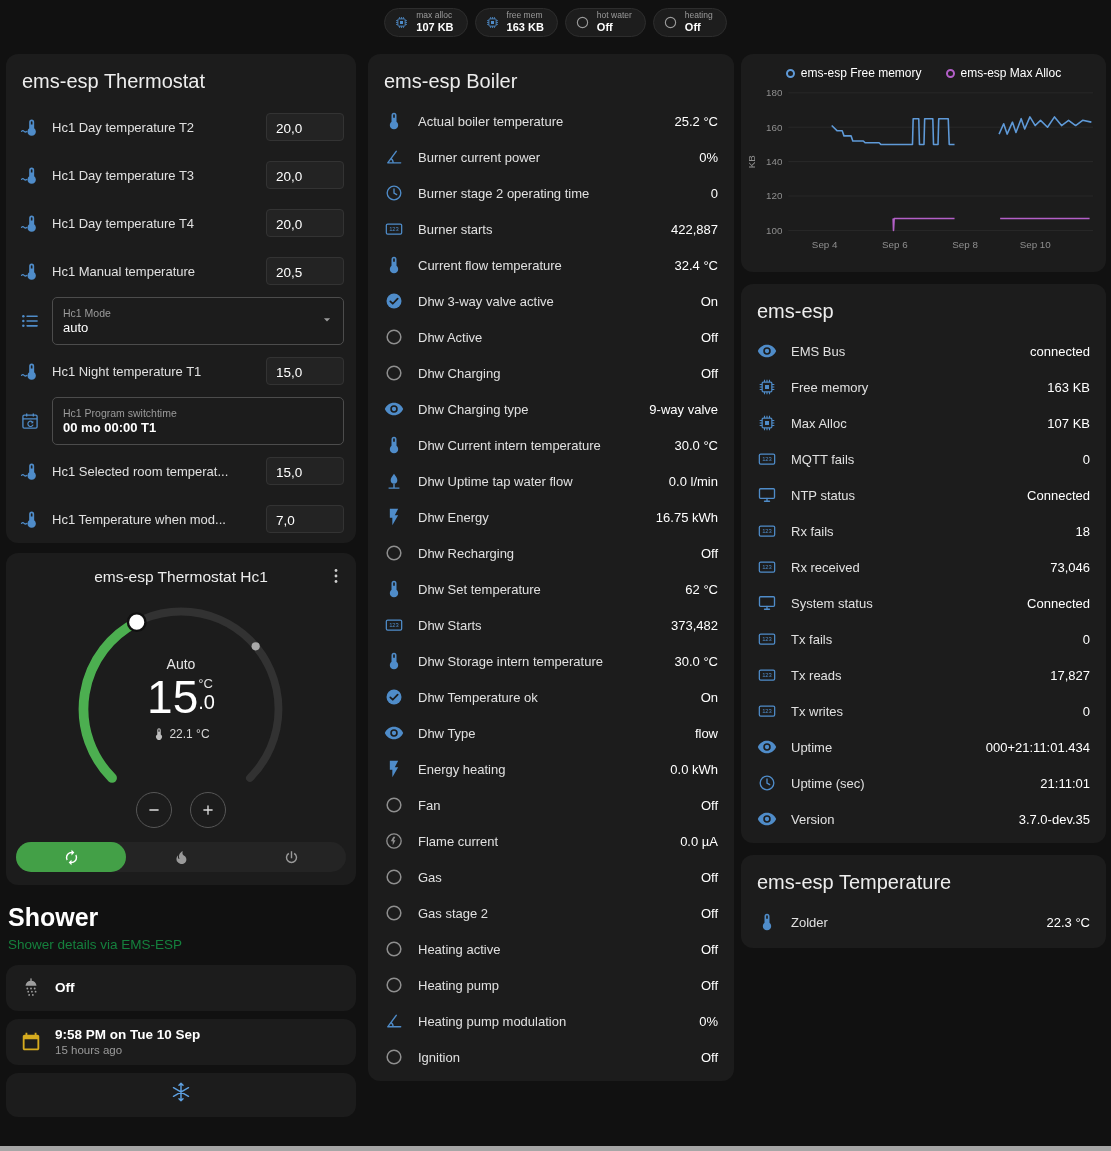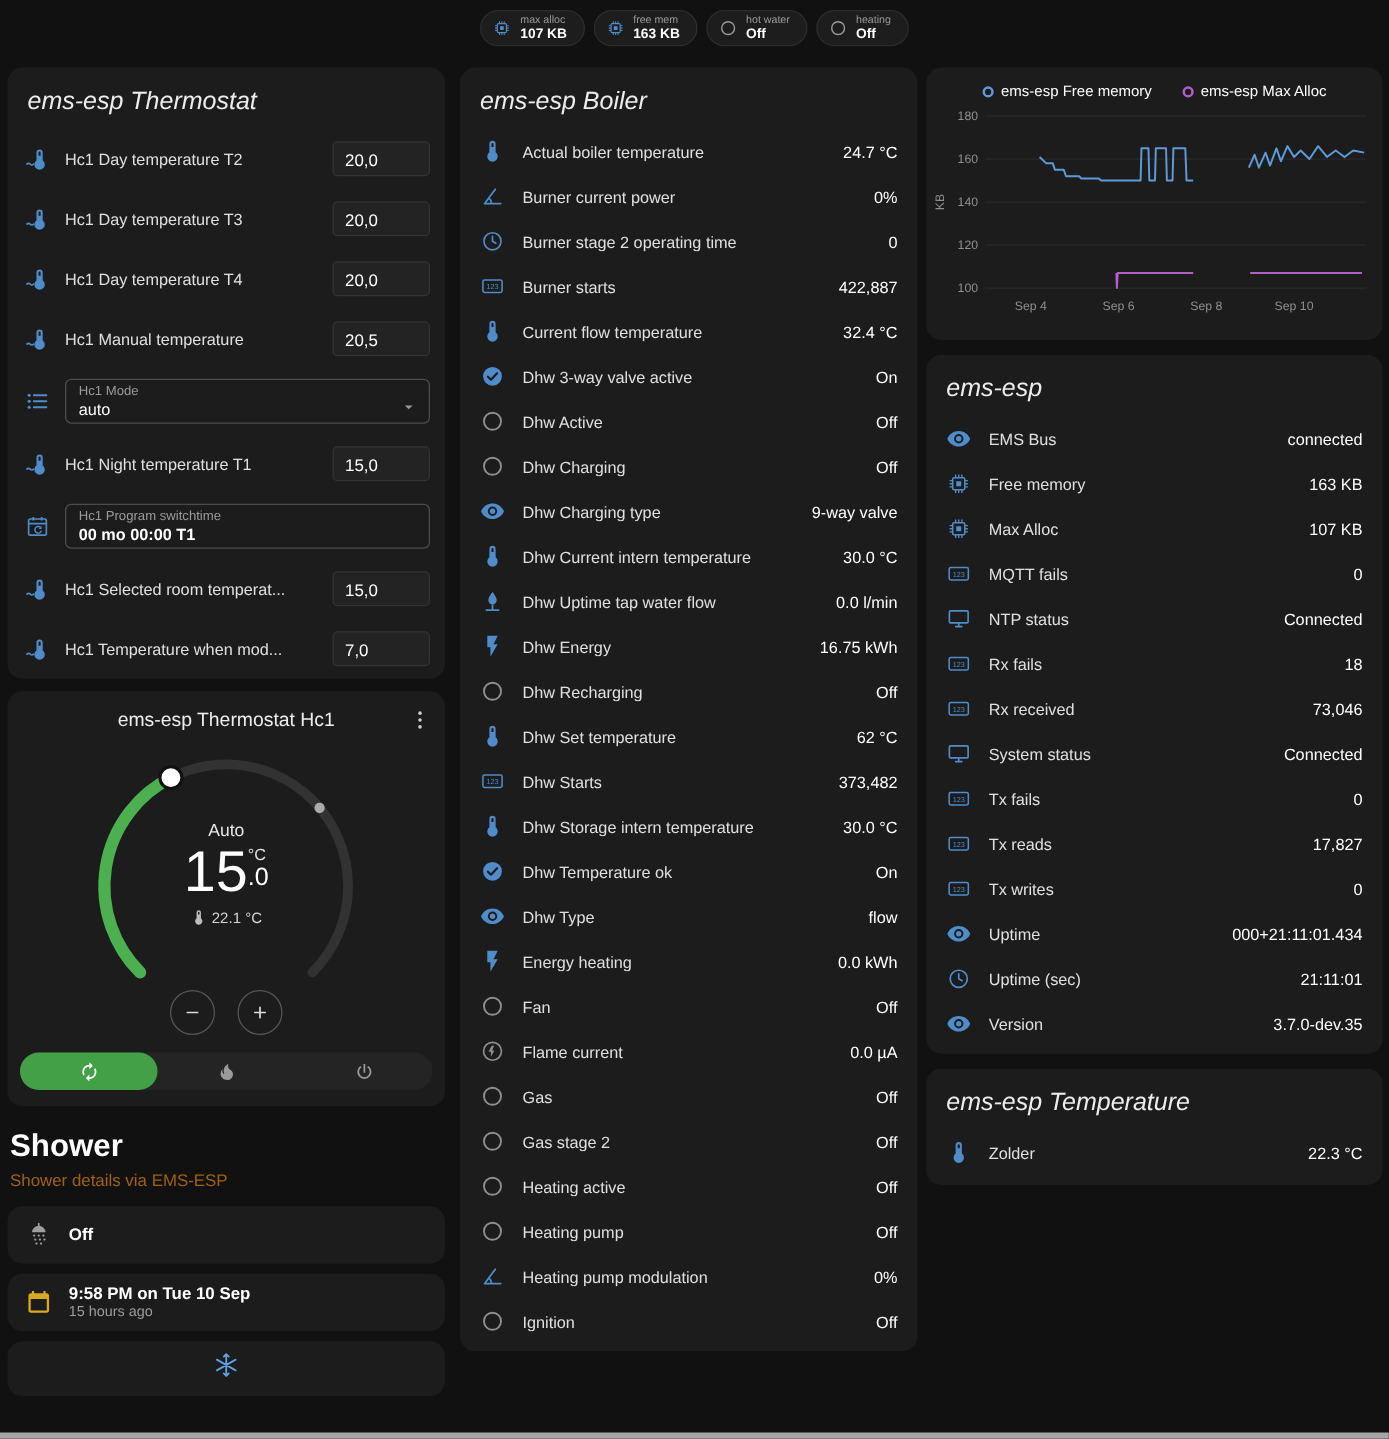--- a/index.html
+++ b/index.html
@@ -14,35 +14,35 @@
   .badge-texts{display:flex;flex-direction:column;line-height:1.15;}
   .badge-label{font-size:8.5px;color:#9b9b9b;}
   .badge-value{font-size:11px;font-weight:700;color:#fff;}
 
   .col{position:absolute;top:54px;}
   .col-left{left:6px;width:350px;}
   .col-mid{left:368px;width:366px;}
   .col-right{left:741px;width:365px;}
 
   .card{background:#1c1c1c;border-radius:12px;}
-  .card-title{font-size:20px;font-weight:500;color:#ededed;padding:16px 16px 10px;font-style:italic;}
+  .card-title{font-size:20px;font-weight:500;color:#ededed;padding:16px 16px 10px;}
 
   
   .e-row{display:flex;align-items:center;height:36px;padding:0 16px;gap:14px;cursor:pointer;}
   .e-icon{width:20px;height:20px;color:#4f8cc9;flex:0 0 auto;}
   .e-label{flex:1;font-size:13px;color:#e0e0e0;white-space:nowrap;overflow:hidden;}
   .e-value{font-size:13px;color:#fff;white-space:nowrap;}
   .boiler-card{padding-bottom:6px;}
 
   
   .t-row{display:flex;align-items:center;height:48px;padding:0 12px 0 14px;gap:12px;cursor:pointer;}
   .t-row[data-control="select"],.t-row[data-control="text"]{height:52px;}
   .t-label{flex:1;font-size:13px;color:#e0e0e0;white-space:nowrap;overflow:hidden;}
   .num-box{width:78px;height:28px;background:#232323;border:1px solid #333;border-radius:4px;font-size:13.5px;color:#fff;padding:7px 9px;cursor:text;flex:0 0 auto;}
-  .field-box{flex:1;height:36px;border:1px solid #4c4c4c;border-radius:5px;display:none;flex-direction:column;justify-content:center;padding:4px 32px 4px 10px;position:relative;cursor:pointer;}
+  .field-box{flex:1;height:48px;border:1px solid #4c4c4c;border-radius:5px;display:none;flex-direction:column;justify-content:center;padding:4px 32px 4px 10px;position:relative;cursor:pointer;}
   .t-row[data-control="select"] .field-box,.t-row[data-control="text"] .field-box{display:flex;}
   .f-label{font-size:10.5px;color:#9b9b9b;}
   .f-value{font-size:13px;color:#fff;margin-top:1px;}
   .t-row[data-control="text"] .f-value{font-weight:700;}
   .chev{position:absolute;right:8px;top:14px;width:16px;height:16px;color:#9b9b9b;}
 
   
   .hc1-card{margin-top:10px;height:332px;position:relative;padding-top:13px;}
   .hc1-head{display:flex;justify-content:center;align-items:center;position:relative;height:22px;}
   .hc1-title{font-size:15.5px;color:#ededed;}
@@ -61,21 +61,21 @@
   .dial-btns{position:absolute;left:0;right:0;bottom:-2px;display:flex;justify-content:center;gap:18px;}
   .step-btn{width:36px;height:36px;border-radius:50%;border:1px solid #565656;background:transparent;color:#dcdcdc;cursor:pointer;display:flex;align-items:center;justify-content:center;}
   .step-btn .step-ic{width:18px;height:18px;display:block;}
   .modes{display:flex;margin:16px 10px 0;background:#242424;border-radius:16px;height:30px;}
   .mode-btn{flex:1;display:flex;align-items:center;justify-content:center;background:transparent;border:none;color:#9a9a9a;cursor:pointer;border-radius:16px;}
   .mode-ic{width:17px;height:17px;display:block;}
   .mode-btn.active{background:#43a047;color:#fff;}
 
   
   .shower-heading{font-size:25px;font-weight:700;color:#fff;margin:18px 2px 5px;}
-  .shower-sub{font-size:13.5px;color:#a16207;margin:0 2px 13px;}
+  .shower-sub{font-size:13.5px;color:#15803d;margin:0 2px 13px;}
   .shower-card{display:flex;align-items:center;gap:13px;padding:0 14px;height:46px;margin-bottom:8px;cursor:pointer;}
   .sc-icon{width:22px;height:22px;flex:0 0 auto;}
   .sc-texts{display:flex;flex-direction:column;line-height:1.3;}
   .sc-title{font-size:13.5px;font-weight:700;color:#fff;}
   .sc-sub{font-size:11.5px;color:#9b9b9b;}
   .partial-card{height:44px;display:flex;justify-content:center;align-items:flex-start;padding-top:8px;}
   .partial-card .sc-icon{color:#5ea0e0;}
 
   
   .chart-card{height:218px;padding-top:12px;}
@@ -398,21 +398,21 @@
     <h2 class="card-title">ems-esp Boiler</h2>
     <div>
 
     <div class="e-row">
           <span class="e-icon">
             <svg viewBox="0 0 24 24" class="ic" aria-hidden="true">
               <path fill="currentColor" d="M15 13V5a3 3 0 0 0-6 0v8a5 5 0 1 0 6 0m-4-8a1 1 0 0 1 2 0v3h-2Z"></path>
             </svg>
           </span>
           <span class="e-label">Actual boiler temperature</span>
-          <span class="e-value">24.7 °C</span>
+          <span class="e-value">25.2 °C</span>
         </div>
         <div class="e-row">
           <span class="e-icon">
             <svg viewBox="0 0 24 24" class="ic" aria-hidden="true">
               <path fill="none" stroke="currentColor" stroke-width="1.7" stroke-linecap="round" stroke-linejoin="round" d="M20 19H4.5L14.7 5.2"></path>
               <path fill="none" stroke="currentColor" stroke-width="1.7" d="M11.1 19a7.5 7.5 0 0 0-2.7-5.4"></path>
             </svg>
           </span>
           <span class="e-label">Burner current power</span>
           <span class="e-value">0%</span>

